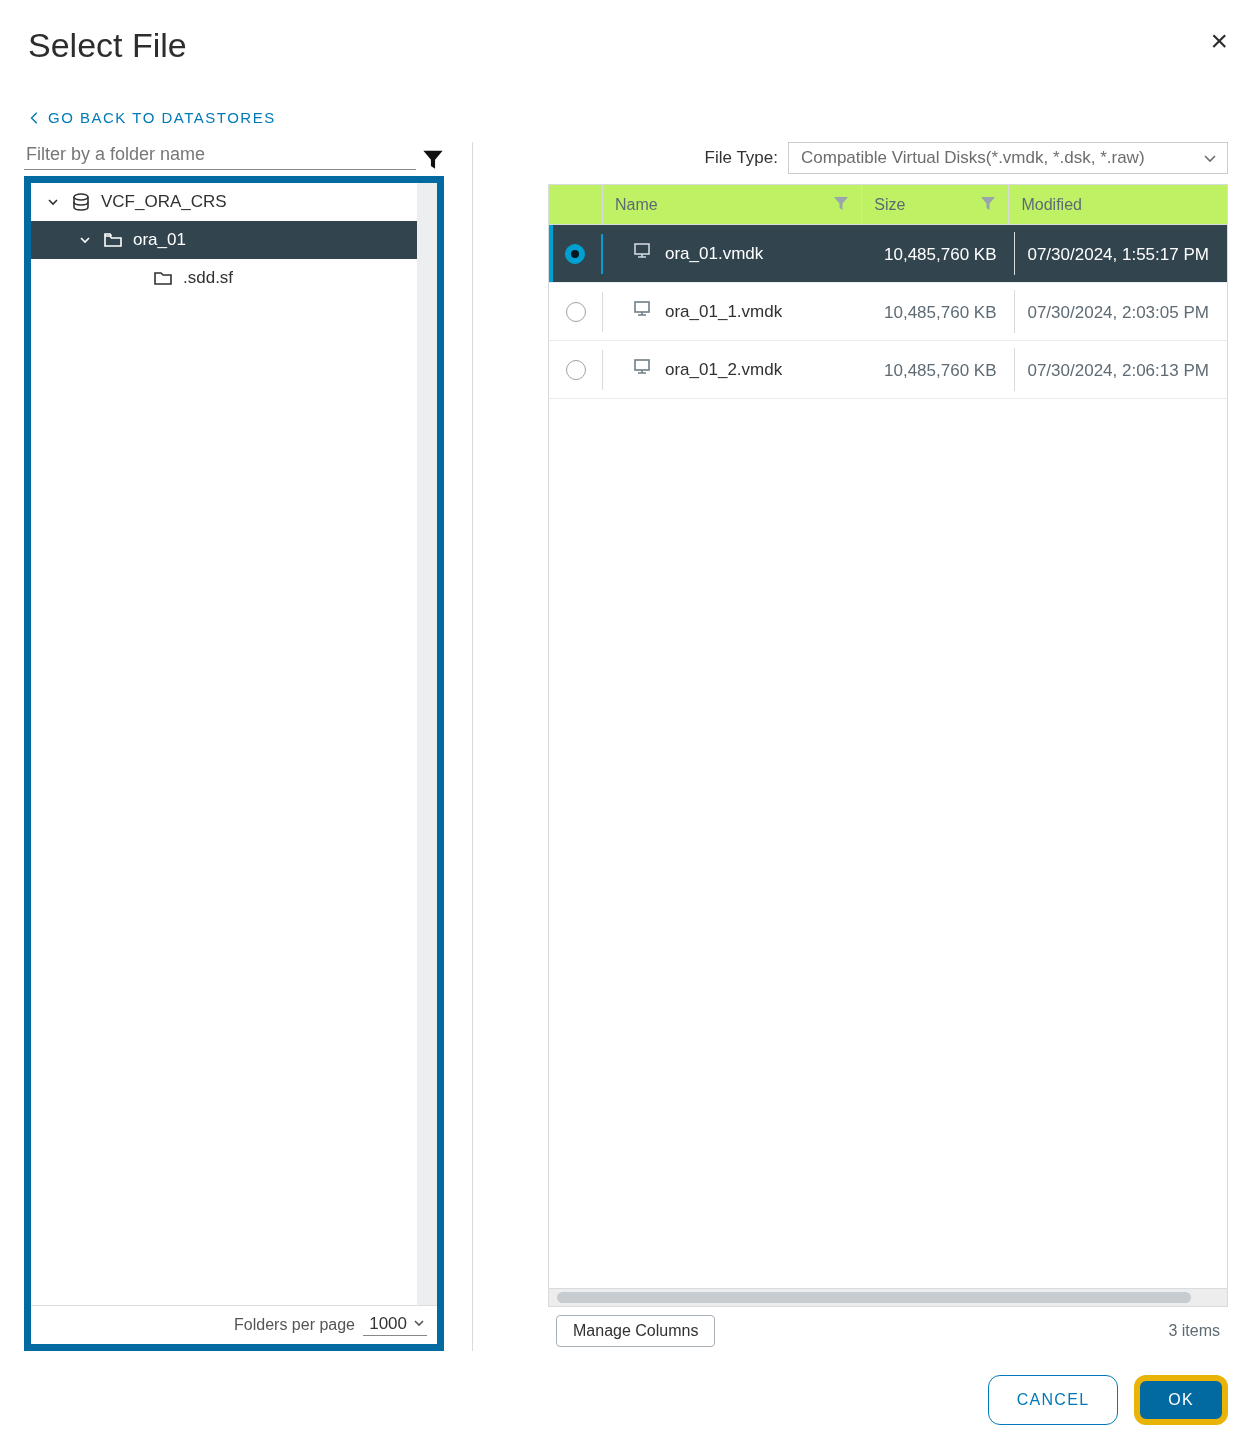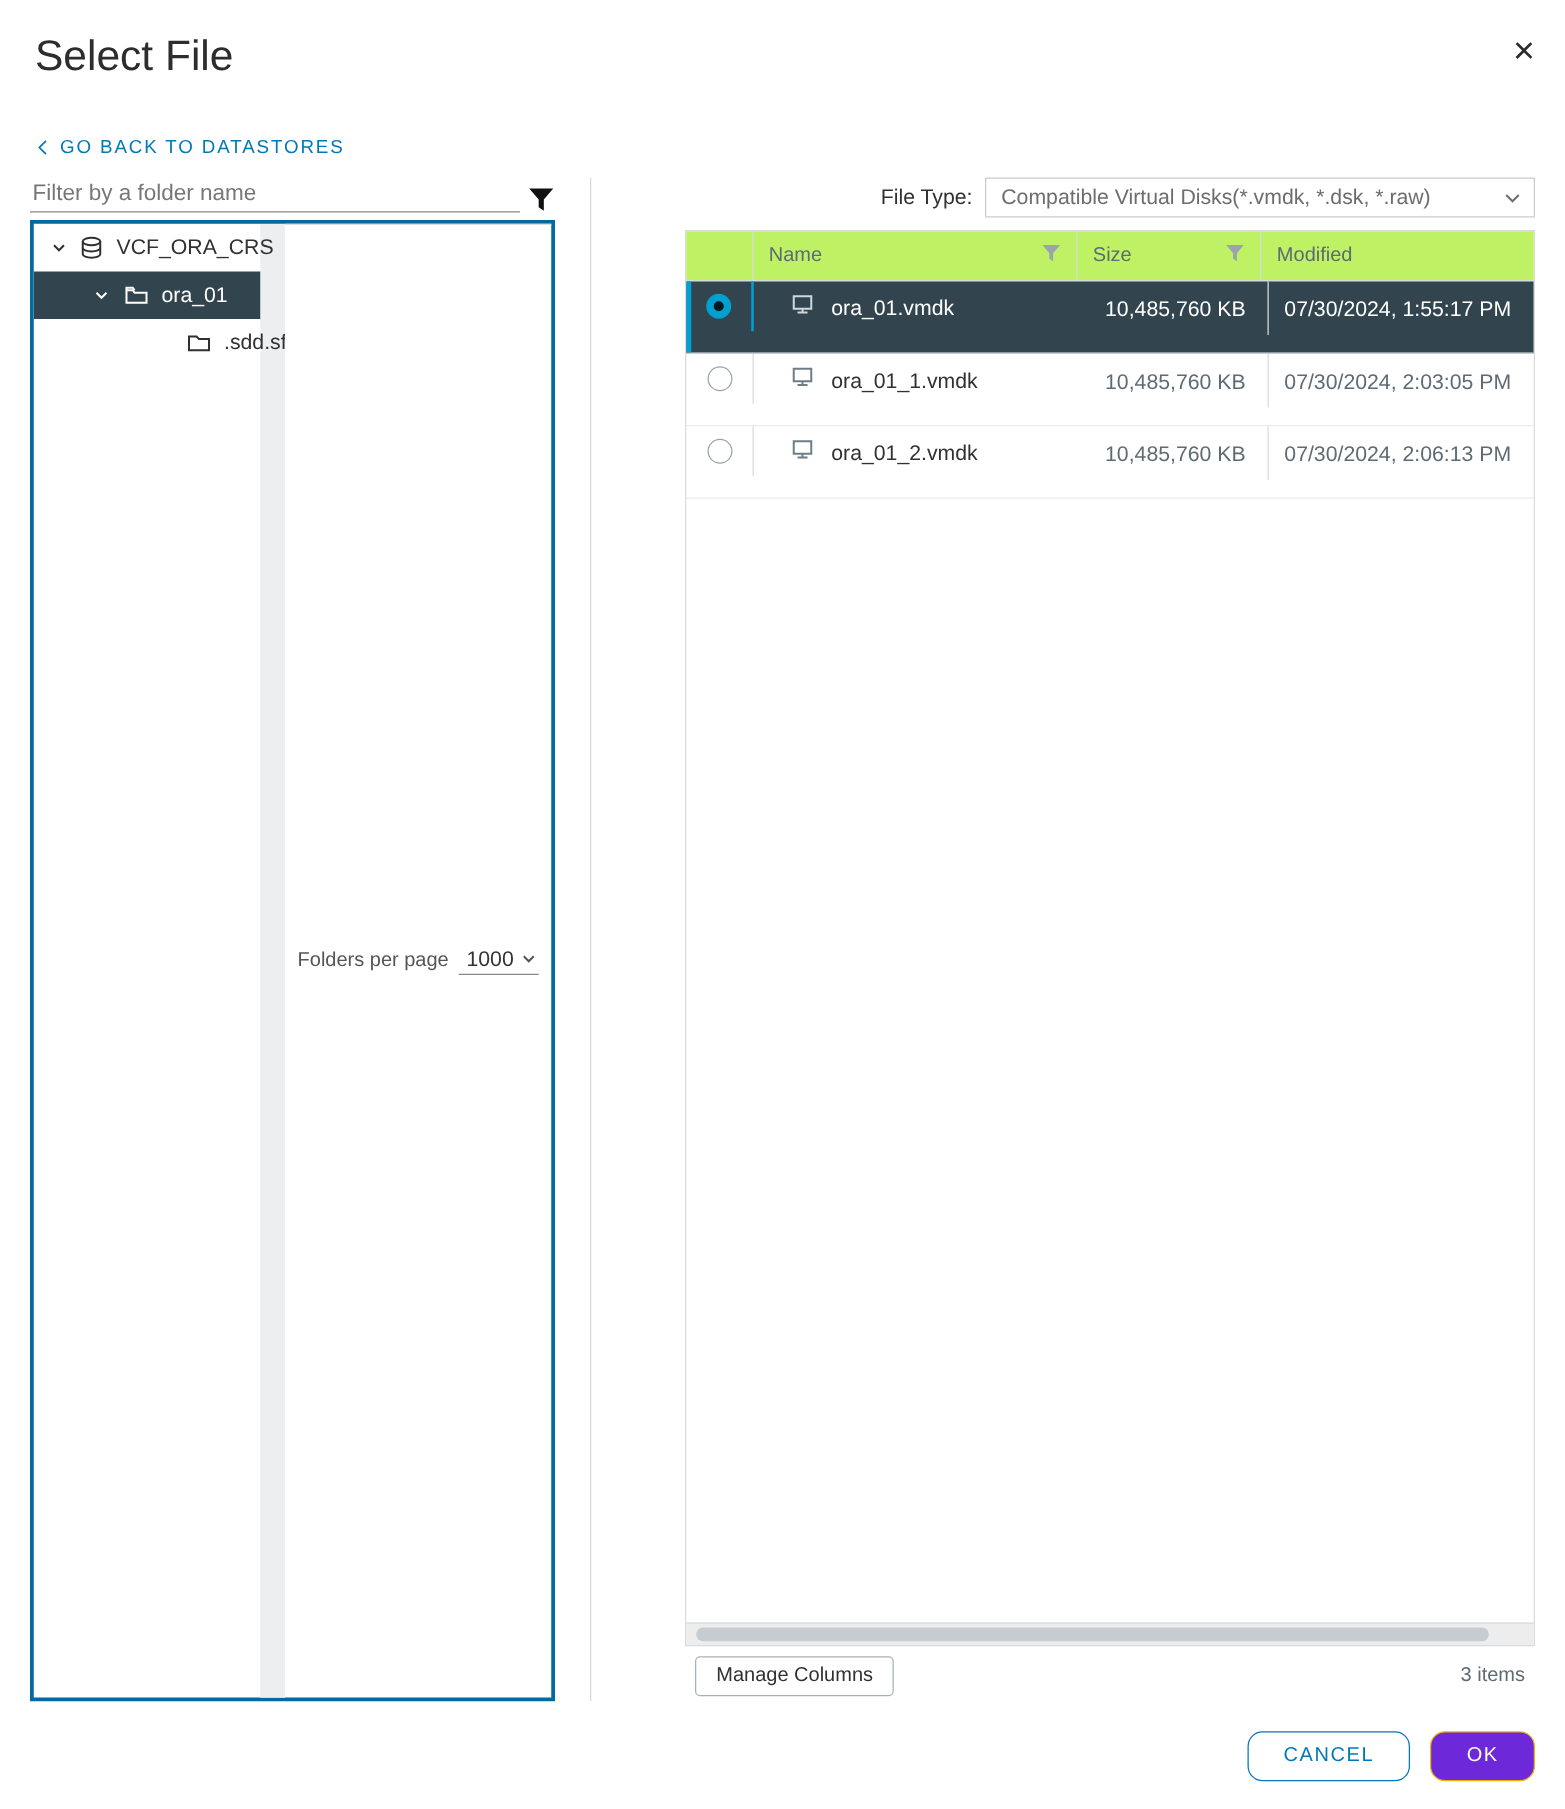--- a/index.html
+++ b/index.html
@@ -79,23 +79,24 @@
     background: transparent;
   }
   .filter-input::placeholder { color: #777; }
   .filter-icon-box {
     width: 22px; height: 22px;
     display: flex; align-items: center; justify-content: center;
     color: #111;
   }
   .tree-box {
     flex: 1;
-    border: 3px solid #0369a1;
+    border: 7px solid #0369a1;
     margin-top: 6px;
     display: flex;
+    flex-direction: column;
     min-height: 0;
   }
   .tree-scroll {
     flex: 1;
     overflow: auto;
     position: relative;
   }
   
   .tree-scroll::after {
     content: "";
@@ -209,21 +210,21 @@
   }
   .hcell .h-filter { width:16px; color:#7a8790; }
   .grid-body {
     flex: 1;
     overflow: hidden;
     display: flex;
     flex-direction: column;
   }
   .file-row {
     display: flex;
-    align-items: flex-start;
+    align-items: center;
     min-height: 58px;
     border-bottom: 1px solid #e7ecef;
     position: relative;
     font-size: 17px;
   }
   .file-row.selected { background: #32454f; color: #fff; }
   .file-row.selected::before {
     content: "";
     position: absolute; left: 0; top:0; bottom:0; width:4px;
     background: #00a0d1;
@@ -300,23 +301,23 @@
     padding: 10px 28px;
     cursor:pointer;
     font-weight: 500;
   }
   .btn-secondary {
     background:#fff;
     color:#0079b8;
     border:1px solid #0079b8;
   }
   .btn-primary {
-    background:#6d28d9;
+    background:#0369a1;
     color:#fff;
-    border:1px solid #eab308;
+    border:6px solid #eab308;
   }
   
   svg .st { fill:none; stroke:currentColor; stroke-width:1.6; }
 </style>
 </head>
 <body>
 
 <div class="dialog">
 
   <div class="dlg-header">

